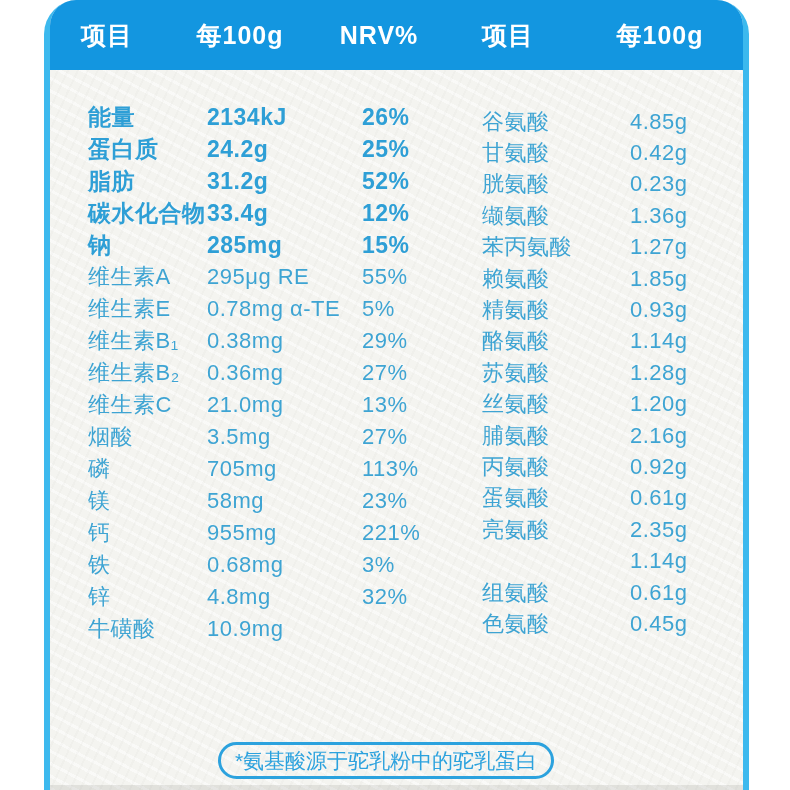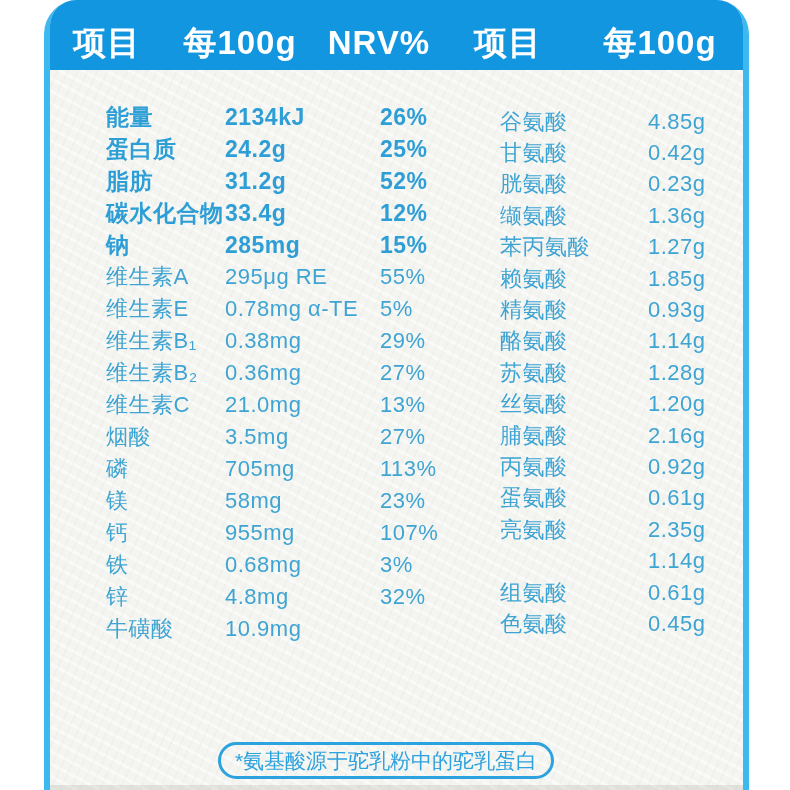--- a/index.html
+++ b/index.html
@@ -24,32 +24,32 @@
     background:
       repeating-linear-gradient(115deg, rgba(150,150,140,0.045) 0 2px, rgba(0,0,0,0) 2px 9px),
       repeating-linear-gradient(28deg, rgba(255,255,255,0.5) 0 3px, rgba(0,0,0,0) 3px 11px),
       var(--paper,#F4F4F0);
   }
   .header{
     position:absolute;left:0;top:0;width:100%;height:70px;
     background:var(--header_blue,#1396E0);
   }
   .hlabel{
-    position:absolute;top:10px;height:66px;display:flex;align-items:center;
+    position:absolute;top:2px;height:66px;display:flex;align-items:center;
     transform:translateX(-50%);
-    color:#ffffff;font-weight:700;font-size:33px;white-space:nowrap;
+    color:#ffffff;font-weight:700;font-size:25px;white-space:nowrap;
     letter-spacing:1px;
   }
   .hl-0{left:57px;}
   .hl-1{left:190px;}
   .hl-2{left:329px;}
   .hl-3{left:458px;}
   .hl-4{left:610px;}
 
-  .ltable,.rtable{position:absolute;left:0;right:0;top:70px;margin-left:18px;}
+  .ltable,.rtable{position:absolute;left:0;right:0;top:70px;}
   .ltable{padding-top:31px;}
   .rtable{padding-top:36px;}
   .lrow{height:32px;position:relative;}
   .rrow{height:31.4px;position:relative;padding-left:8px;}
   .cell{
     position:absolute;top:50%;transform:translateY(-50%);
     font-size:22px;color:var(--text_regular,#3EA4D3);
     white-space:nowrap;letter-spacing:0.5px;
   }
   .lrow .name{left:38px;}
@@ -156,21 +156,21 @@
           <span class="cell nrv">113%</span>
         </div>
         <div class="lrow">
           <span class="cell name">镁</span>
           <span class="cell value">58mg</span>
           <span class="cell nrv">23%</span>
         </div>
         <div class="lrow">
           <span class="cell name">钙</span>
           <span class="cell value">955mg</span>
-          <span class="cell nrv">107%</span>
+          <span class="cell nrv">221%</span>
         </div>
         <div class="lrow">
           <span class="cell name">铁</span>
           <span class="cell value">0.68mg</span>
           <span class="cell nrv">3%</span>
         </div>
         <div class="lrow">
           <span class="cell name">锌</span>
           <span class="cell value">4.8mg</span>
           <span class="cell nrv">32%</span>

